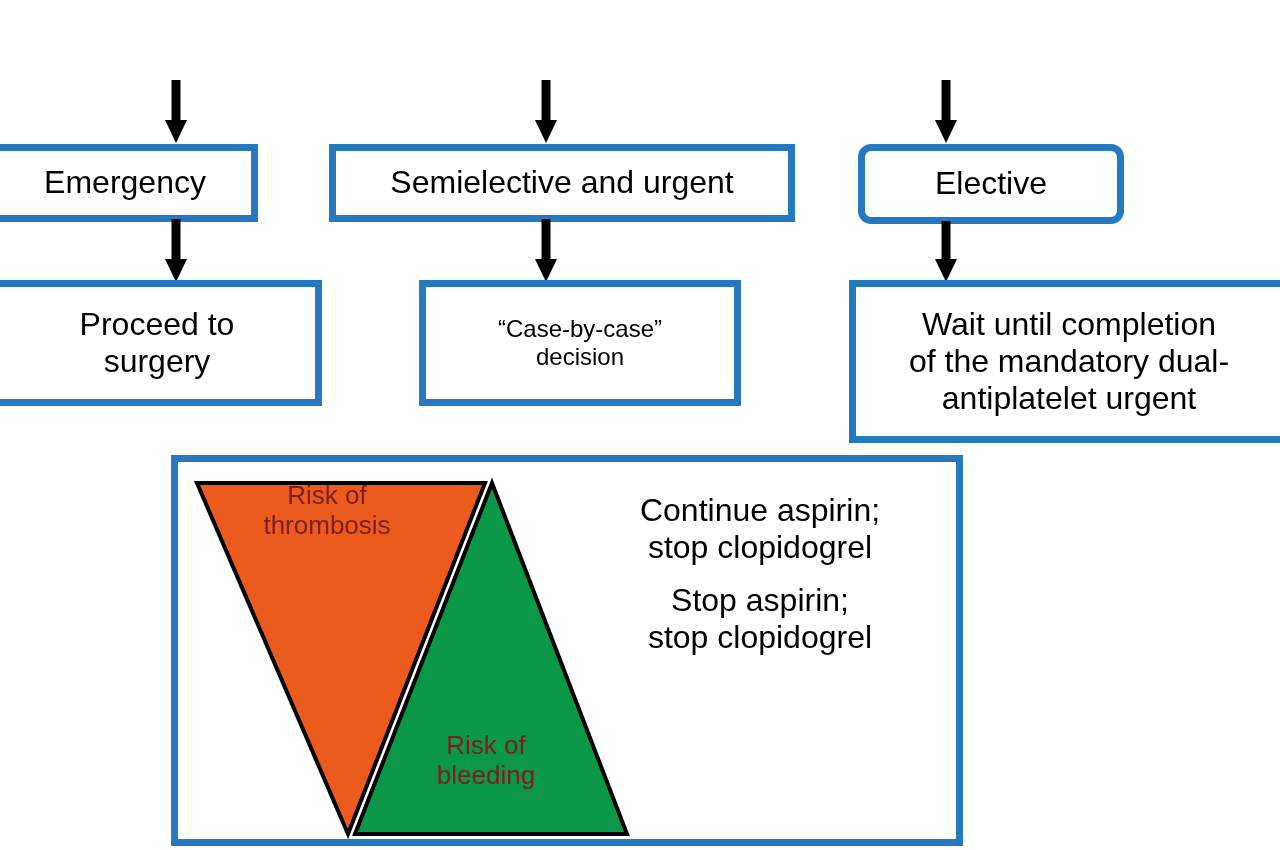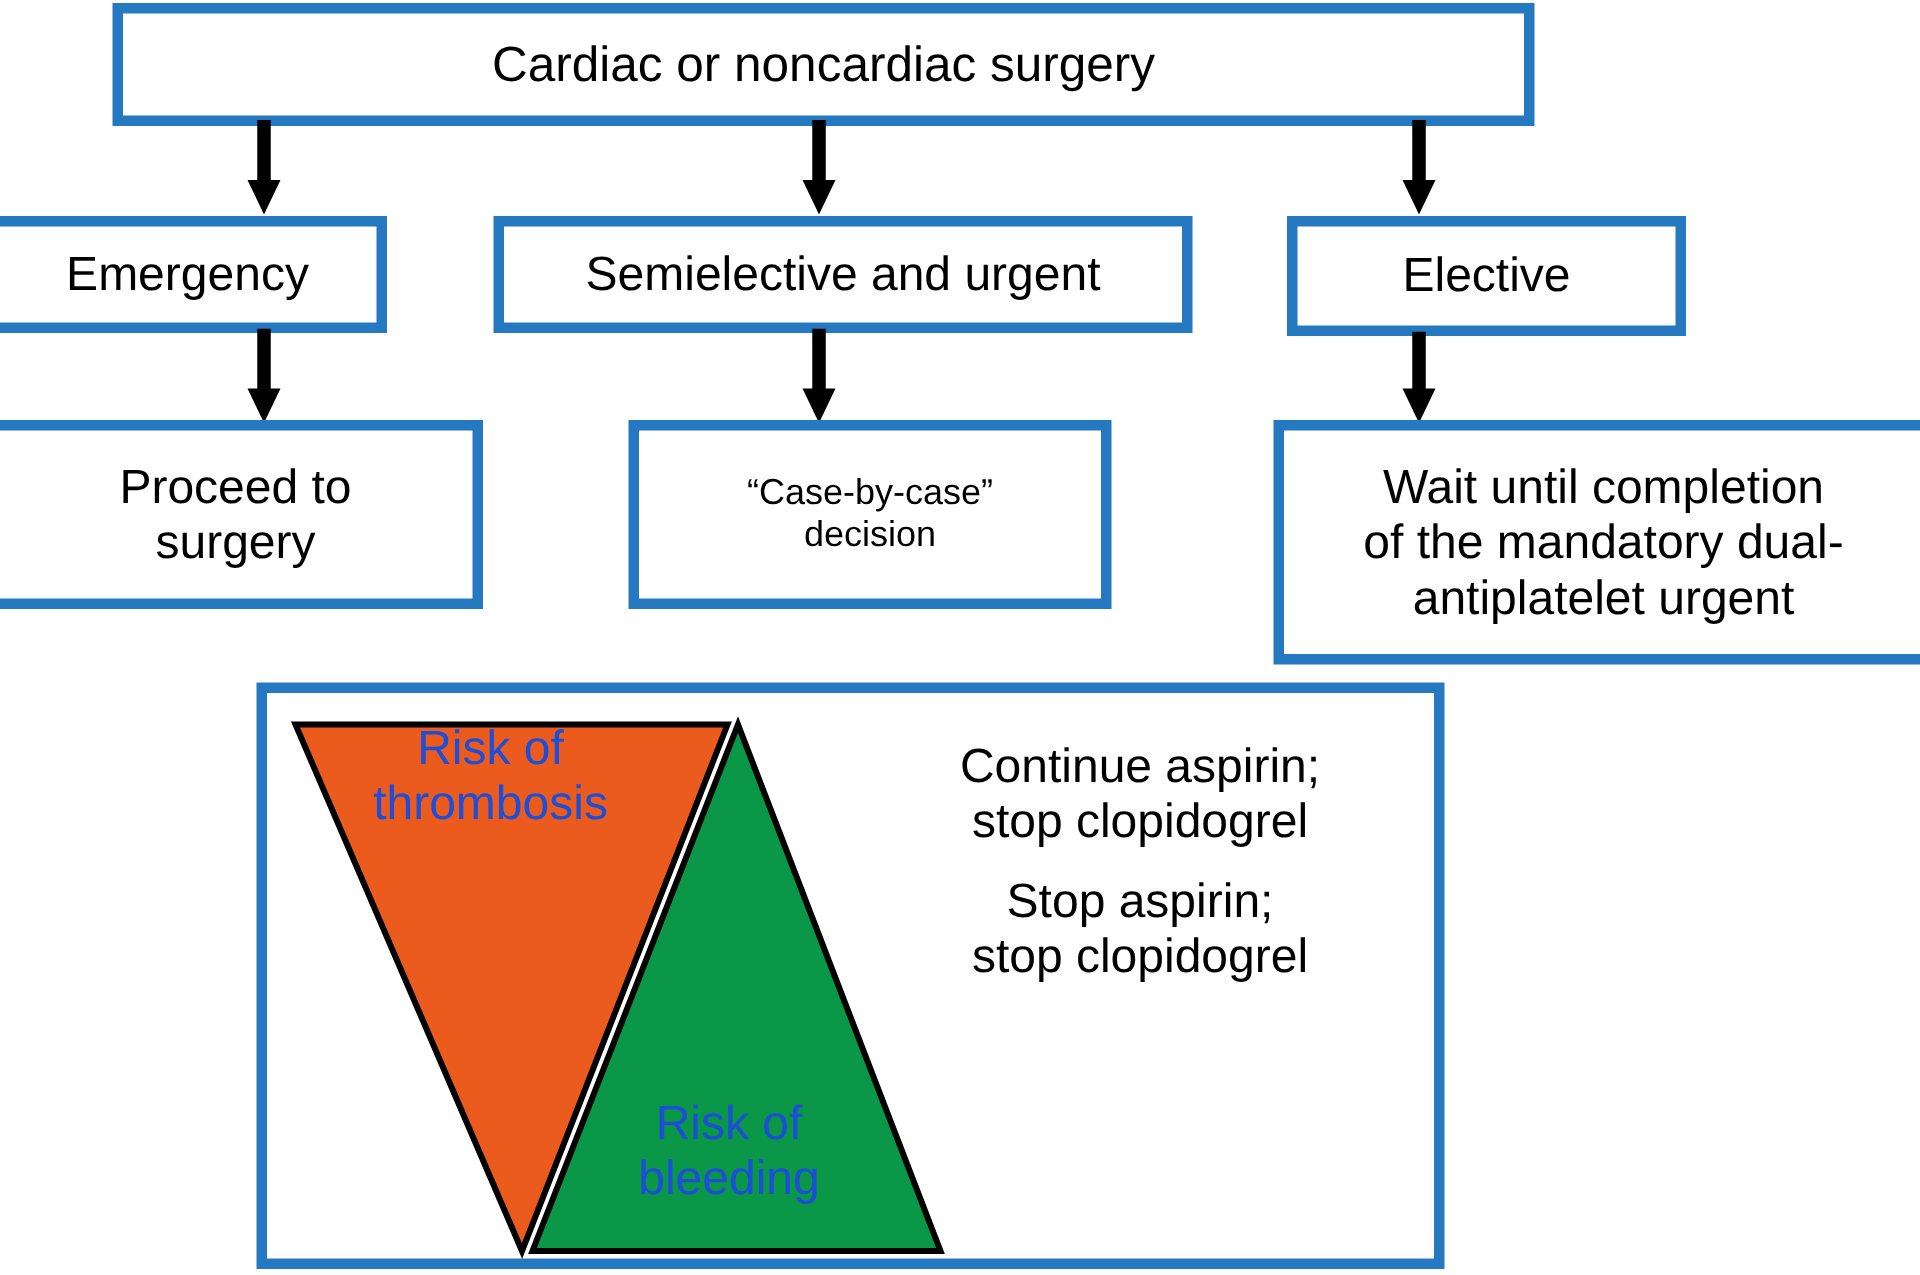--- a/index.html
+++ b/index.html
@@ -36,21 +36,21 @@
   }
   .node .label {
     display: block;
     padding: 0 6px;
     white-space: pre-line;
   }
 
   #node-root      { left: 75px;  top: 2px;   width: 948px; height: 82px;  font-size: 33px; }
   #node-emergency { left: -8px;  top: 144px; width: 266px; height: 78px;  font-size: 32px; }
   #node-semi      { left: 329px; top: 144px; width: 466px; height: 78px;  font-size: 32px; }
-  #node-elective  { left: 858px; top: 144px; width: 266px; height: 80px;  font-size: 32px; }
+  #node-elective  { left: 858px; top: 144px; width: 266px; height: 80px;  font-size: 32px; border-radius: 13px; }
   #node-proceed   { left: -8px;  top: 280px; width: 330px; height: 126px; font-size: 32px; }
   #node-case      { left: 419px; top: 280px; width: 322px; height: 126px; font-size: 24px; }
   #node-wait      { left: 849px; top: 280px; width: 440px; height: 163px; font-size: 32px; }
 
   
   .arrow {
     position: absolute;
     width: 26px;
   }
   .arrow svg { display: block; }
@@ -78,23 +78,23 @@
     left: 8px;
     top: 8px;
     width: 450px;
     height: 372px;
   }
   #triangles svg { display: block; }
 
   .tri-text {
     position: absolute;
     text-align: center;
-    font-size: 32px;
+    font-size: 26px;
     line-height: 1.16;
-    color: #1d4ed8;
+    color: #7f1d1d;
     white-space: pre-line;
   }
   #tri-label-thrombosis { left: 202px; top: 480px; width: 250px; }
   #tri-label-bleeding   { left: 366px; top: 730px; width: 240px; }
 
   #recommendations {
     position: absolute;
     left: 564px;
     top: 492px;
     width: 392px;
@@ -108,23 +108,20 @@
     margin: 0;
   }
   #rec-0 { margin-bottom: 34px; }
   #rec-1 { margin-bottom: 16px; }
 </style>
 </head>
 <body>
 
 <div id="canvas">
 
-  <div class="node" id="node-root">
-    <span class="label">Cardiac or noncardiac surgery</span>
-  </div>
 
   <div class="arrow" id="arrow-root-emergency">
     <svg width="26" height="64" viewBox="0 0 26 64" aria-hidden="true">
       <path d="M13 0 L13 44" stroke="#000000" stroke-width="9" fill="none"></path>
       <path d="M13 63 L2 40 L24 40 Z" fill="#000000"></path>
     </svg>
   </div>
   <div class="arrow" id="arrow-root-semi">
     <svg width="26" height="64" viewBox="0 0 26 64" aria-hidden="true">
       <path d="M13 0 L13 44" stroke="#000000" stroke-width="9" fill="none"></path>

